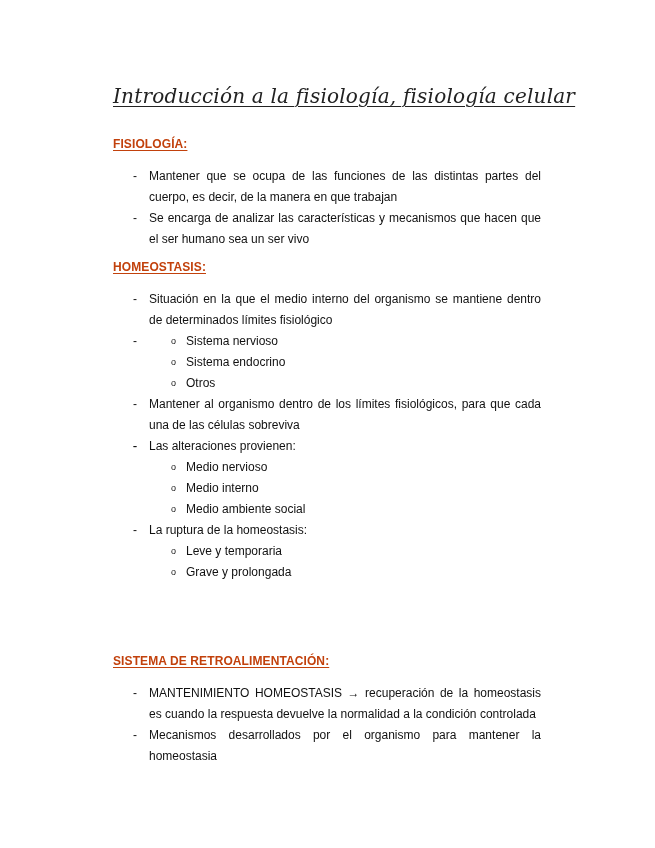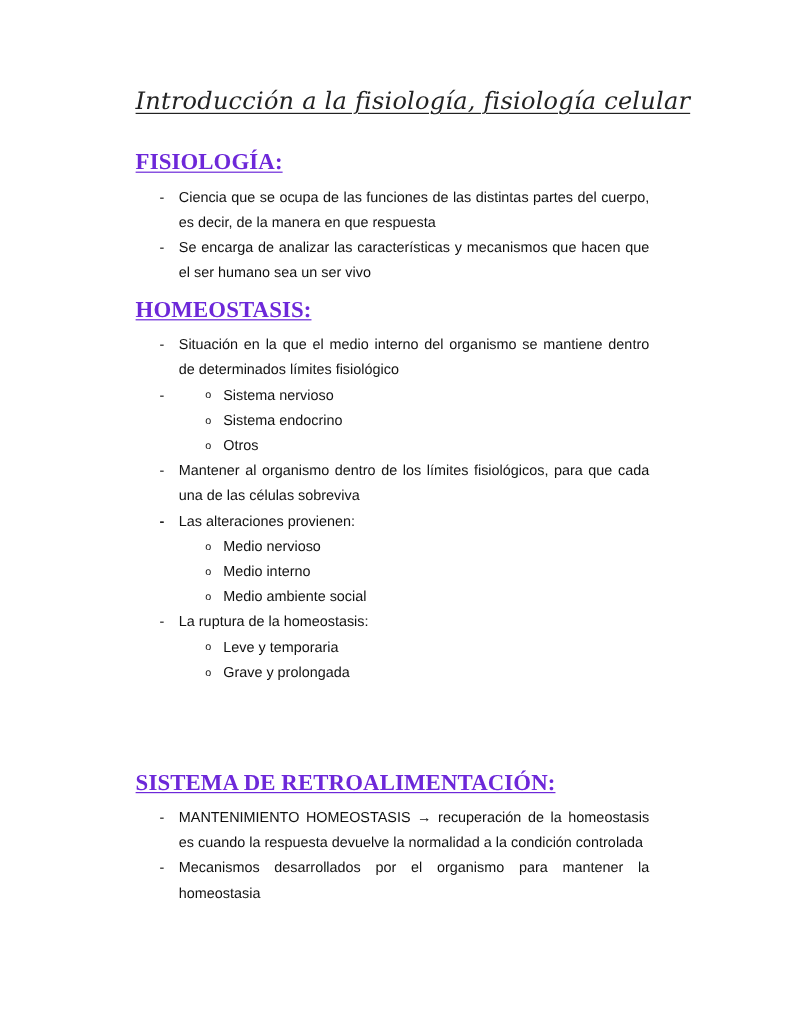--- a/index.html
+++ b/index.html
@@ -1,27 +1,27 @@
 <!DOCTYPE html>
 <html><head>
 <meta charset="utf-8">
 <style>
   html, body { margin: 0; padding: 0; background: #ffffff; }
   body { width: 655px; height: 848px; position: relative; overflow: hidden; color: #111; }
-  .page { position: absolute; left: 0; top: 4px; width: 655px; height: 664px; background: #fff; }
+  .page { position: absolute; left: 0; top: 16px; width: 655px; height: 664px; background: #fff; }
   .title {
     position: absolute; left: 113px; top: 68px; width: 420px;
     font-family: "DejaVu Serif", serif; font-style: italic; font-size: 20px;
     letter-spacing: 0.2px; color: #222; text-decoration: underline;
     text-underline-offset: 3px; text-decoration-thickness: 1px; white-space: nowrap;
   }
   .heading {
     position: absolute; left: 113px;
-    font-family: Liberation Serif, serif; font-weight: bold; font-size: 19px;
-    text-decoration: underline; text-underline-offset: 2px; color: #6d28d9;
+    font-family: Liberation Sans, sans-serif; font-weight: bold; font-size: 12px;
+    text-decoration: underline; text-underline-offset: 2px; color: #c2410c;
     white-space: nowrap; letter-spacing: 0.1px;
   }
   .list { position: absolute; left: 133px; width: 408px; margin: 0; padding: 0; list-style: none;
     font-family: "Liberation Sans", sans-serif; font-size: 12px; line-height: 21px; color: #111; }
   .item { position: relative; padding-left: 16px; text-align: justify; }
   .item .dash { position: absolute; left: 0; top: 0; width: 10px; }
   .sub { position: relative; padding-left: 53px; }
   .sub .circ { position: absolute; left: 38px; top: 0; font-size: 9px; line-height: 21px; }
   b { font-weight: normal; }
 </style>
@@ -29,21 +29,21 @@
 <body>
 
 <div class="page">
 
   <div class="title">Introducción a la fisiología, fisiología celular</div>
 
   <div class="heading" style="top:121px;">FISIOLOGÍA:</div>
   <ul class="list" style="top:150px;">
     <li class="item">
       <span class="dash">-</span>
-      <span>Ciencia que se ocupa de las </span><b>funciones</b><span> de las distintas partes del </span><b>cuerpo</b><span>, es decir, de la manera en que respuesta</span>
+      <span>Mantener que se ocupa de las </span><b>funciones</b><span> de las distintas partes del </span><b>cuerpo</b><span>, es decir, de la manera en que trabajan</span>
     </li>
     <li class="item">
       <span class="dash">-</span>
       <span>Se encarga de </span><b>analizar</b><span> las </span><b>características</b><span> y </span><b>mecanismos</b><span> que hacen que el </span><b>ser humano</b><span> sea un ser vivo</span>
     </li>
   </ul>
 
   <div class="heading" style="top:244px;">HOMEOSTASIS:</div>
   <ul class="list" style="top:273px;">
     <li class="item">

